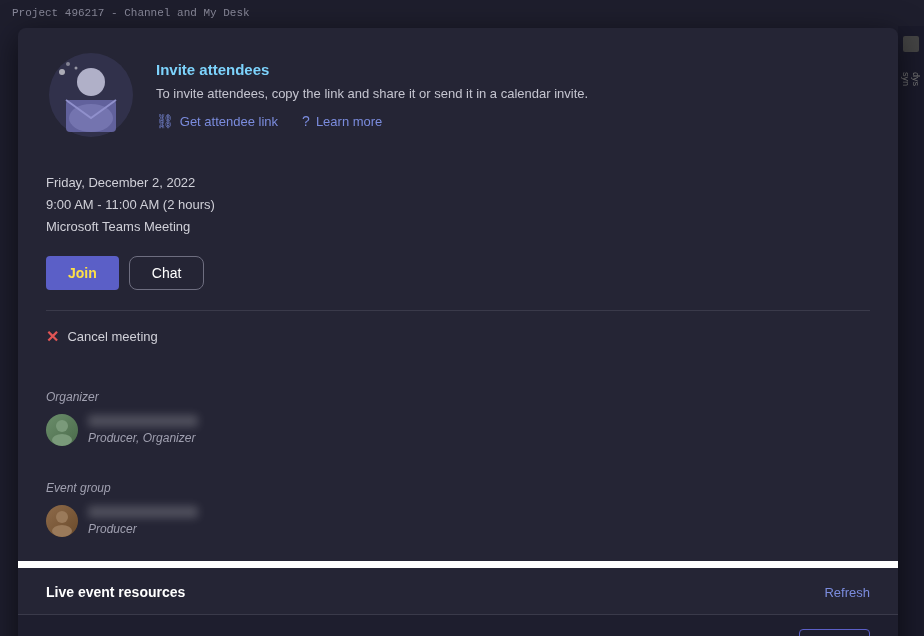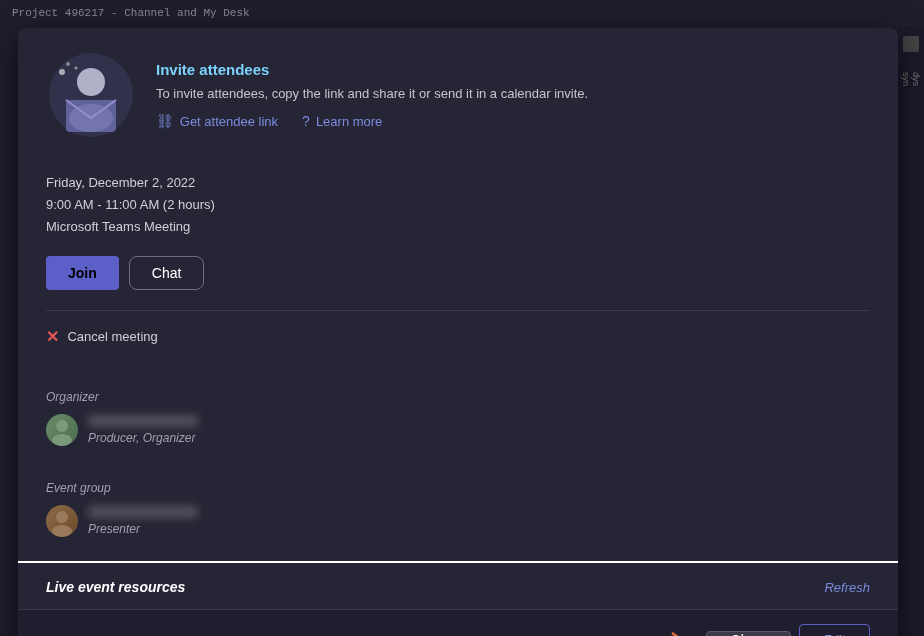--- a/index.html
+++ b/index.html
@@ -122,21 +122,21 @@
     }
 
     .action-buttons {
       display: flex;
       gap: 10px;
       margin-bottom: 20px;
     }
 
     .btn-join {
       background: #5b5fc7;
-      color: #000000;
+      color: #fde047;
       border: none;
       border-radius: 4px;
       padding: 8px 22px;
       font-size: 14px;
       font-weight: 600;
       cursor: pointer;
     }
 
     .btn-chat {
       background: transparent;
@@ -228,25 +228,24 @@
       color: #a0a0b0;
     }
 
     .event-group-section {
       margin-top: 35px;
     }
 
     
     .live-event-section {
       padding: 16px 28px 14px 28px;
-      border-top: 2px solid #ffffff;
+      border-top: 7px solid #ffffff;
       display: flex;
       align-items: center;
       justify-content: space-between;
-      font-style: italic;
     }
 
     .live-event-label {
       font-size: 14px;
       font-weight: 600;
       color: #ffffff;
     }
 
     .refresh-link {
       color: #7b8cde;
@@ -448,21 +447,21 @@
           <div class="section-label">Event group</div>
           <div class="person-row">
             <div class="avatar avatar-presenter">
               <svg viewBox="0 0 32 32" xmlns="http://www.w3.org/2000/svg">
                 <circle cx="16" cy="12" r="6" fill="#9a7a5a"></circle>
                 <ellipse cx="16" cy="26" rx="10" ry="6" fill="#9a7a5a"></ellipse>
               </svg>
             </div>
             <div class="person-info">
               <div class="person-name-blur"></div>
-              <div class="person-role">Presenter</div>
+              <div class="person-role">Producer</div>
             </div>
           </div>
         </div>
 
       </div>
     </div>
   </div>
 
   <div class="live-event-section">
     <span class="live-event-label">Live event resources</span>

